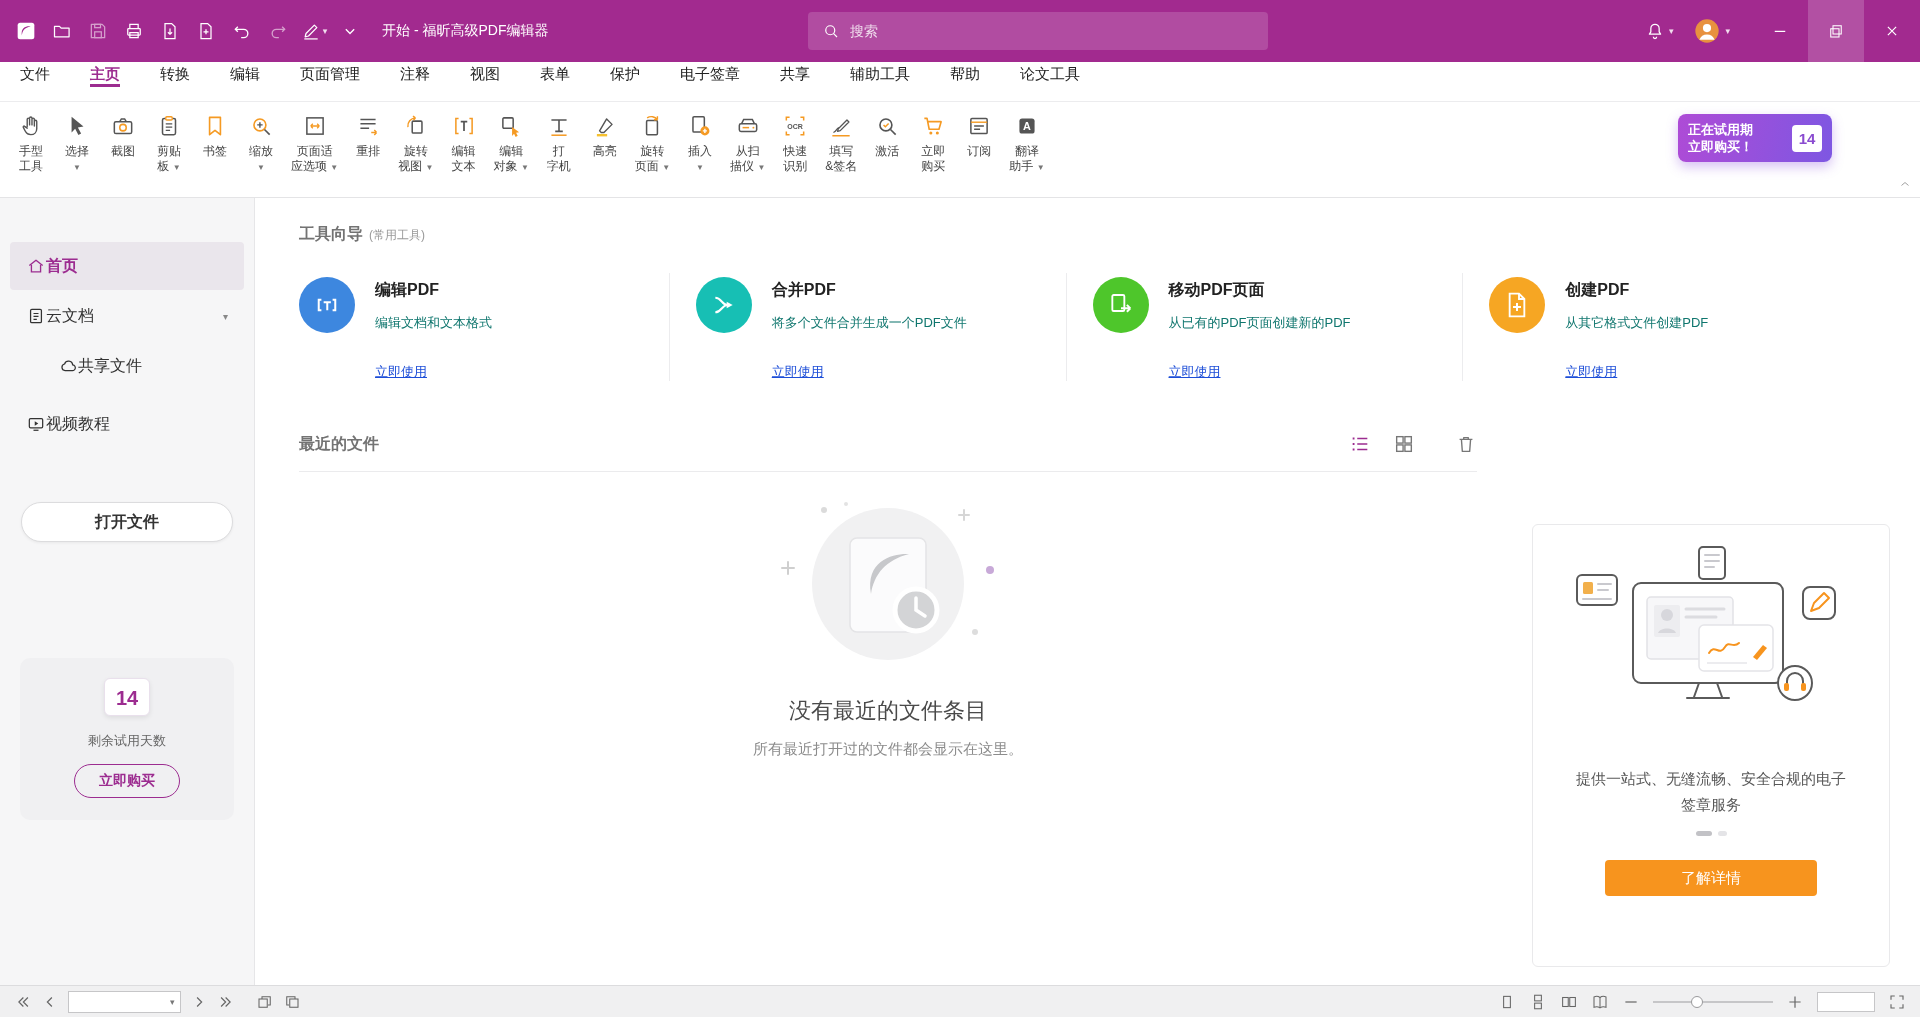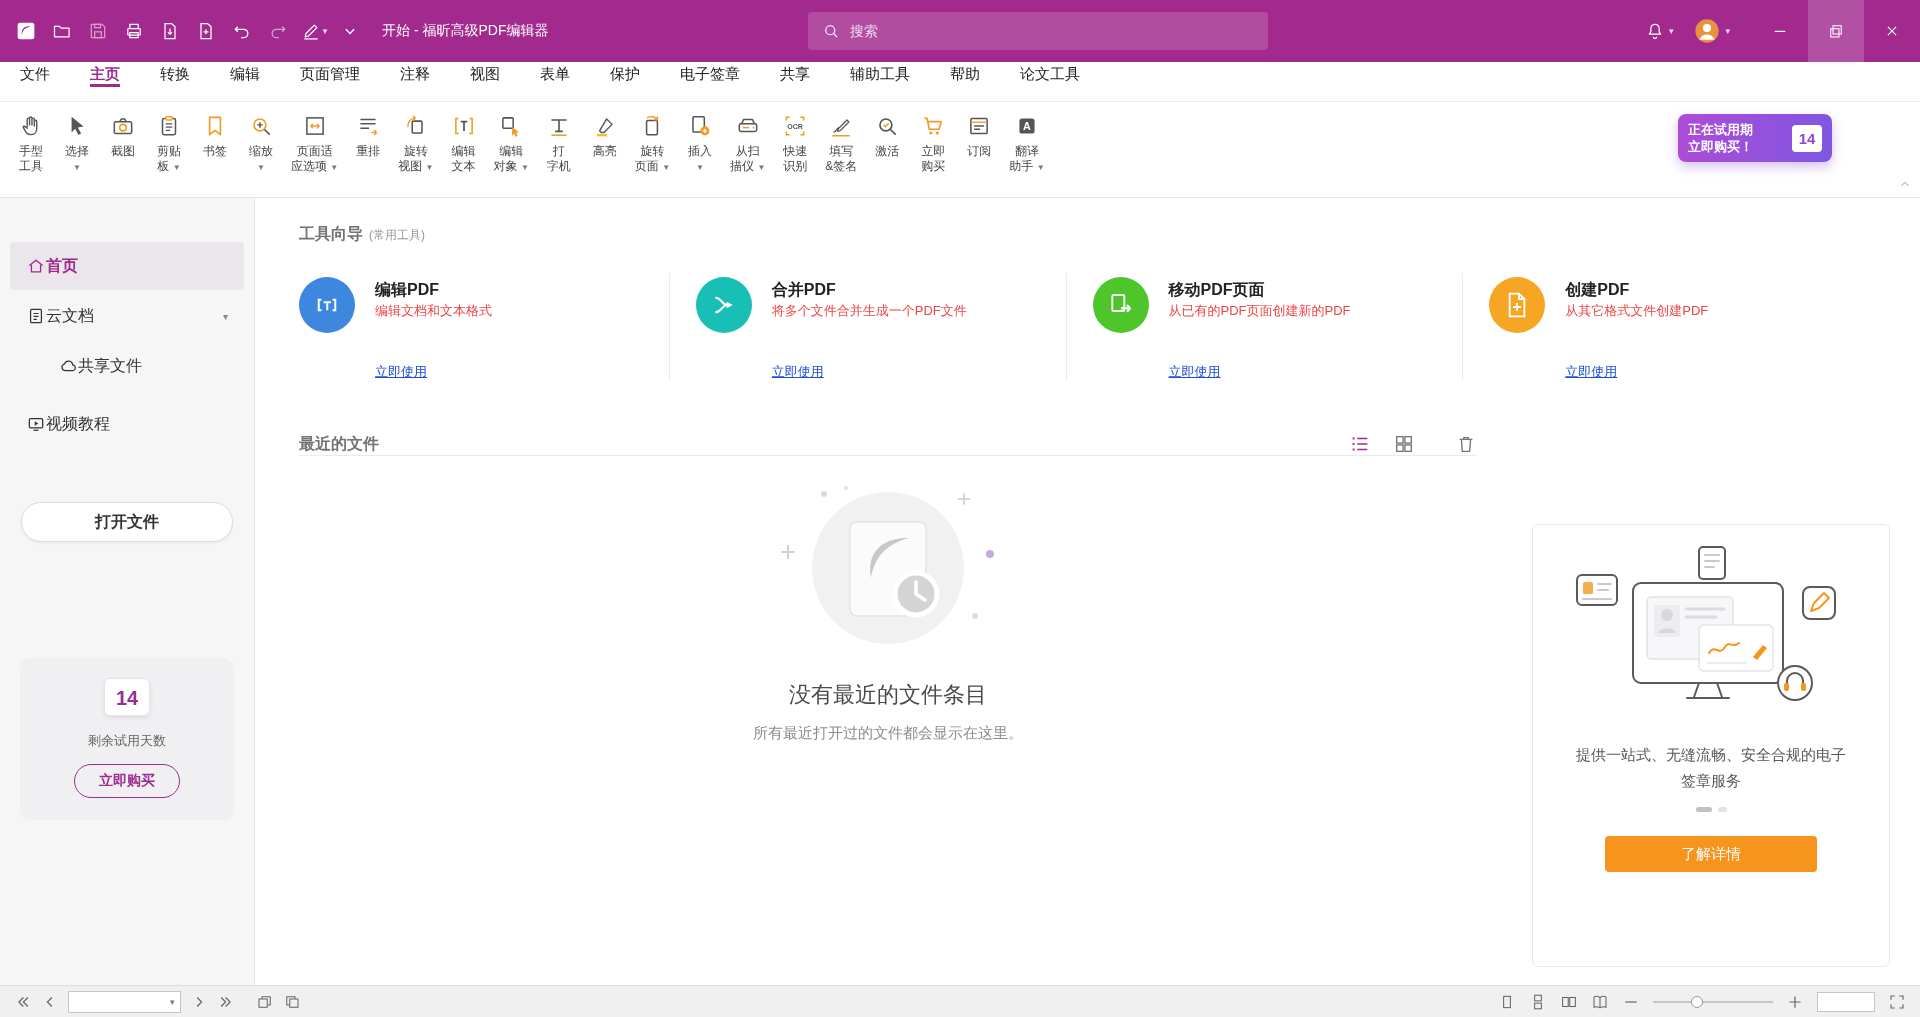--- a/index.html
+++ b/index.html
@@ -67,33 +67,33 @@
   .sec-head { display:flex; align-items:baseline; }
   .sec-title { font-size:16px; font-weight:bold; color:#737373; }
   .sec-sub { font-size:12px; color:#999; margin-left:6px; }
   .gcards { display:flex; margin-top:28px; width:1560px; }
   .gcard { flex:1; padding:4px 26px 0; }
   .gcard:first-child { padding-left:0; }
   .gcard + .gcard { border-left:1px solid #ECECEE; }
   .grow { display:flex; gap:20px; }
   .gicon { width:56px; height:56px; border-radius:50%; display:flex; align-items:center; justify-content:center; flex:none; }
   .gtitle { font-size:16px; font-weight:bold; color:#222; margin-top:3px; }
-  .gdesc { font-size:13px; color:#ef4444; line-height:1.5; }
+  .gdesc { font-size:13px; color:#0f766e; margin-top:12px; line-height:1.5; }
   .glink { display:inline-block; margin:30px 0 0 76px; font-size:13px; color:#1d4ed8; text-decoration:underline; cursor:pointer; }
-  .recent-head { width:1178px; margin-top:52px; display:flex; align-items:center; border-bottom:1px solid #EBEBED; }
+  .recent-head { width:1178px; margin-top:52px; display:flex; align-items:center; border-bottom:1px solid #EBEBED; padding-bottom:16px; }
   .recent-actions { margin-left:auto; display:flex; align-items:center; gap:22px; color:#777; }
   .ra { display:flex; cursor:pointer; }
   .ra.active { color:#9C2C90; }
   .ra.trash { margin-left:18px; }
   .empty { width:1178px; display:flex; flex-direction:column; align-items:center; padding-top:10px; }
   .empty-title { font-size:22px; color:#4A4A4A; margin-top:14px; }
   .empty-desc { font-size:15px; color:#8C8C8C; margin-top:14px; }
 
   .promo { position:absolute; top:326px; right:30px; width:358px; height:443px; border:1px solid #E9E9EB; border-radius:6px; background:#fff; display:flex; flex-direction:column; align-items:center; padding:20px 24px; }
-  .promo-text { margin-top:12px; width:270px; text-align:center; font-size:15px; color:#595959; line-height:1.7; }
+  .promo-text { margin-top:36px; width:270px; text-align:center; font-size:15px; color:#595959; line-height:1.7; }
   .dots { margin-top:14px; display:flex; align-items:center; }
   .dot { height:5px; border-radius:3px; display:inline-block; }
   .d1 { width:16px; background:#C2C2C6; }
   .d2 { width:9px; background:#E4E4E7; margin-left:6px; }
   .promo-btn { margin-top:24px; width:212px; height:36px; background:#F7941E; border:none; border-radius:4px; color:#fff; font-size:15px; cursor:pointer; font-family:inherit; }
 
   
   .statusbar { height:32px; background:#F0F0F1; border-top:1px solid #DCDCDE; display:flex; align-items:center; padding:0 14px; flex:none; }
   .sb-left { display:flex; align-items:center; gap:9px; }
   .sb-icon { display:flex; color:#666; cursor:pointer; }

